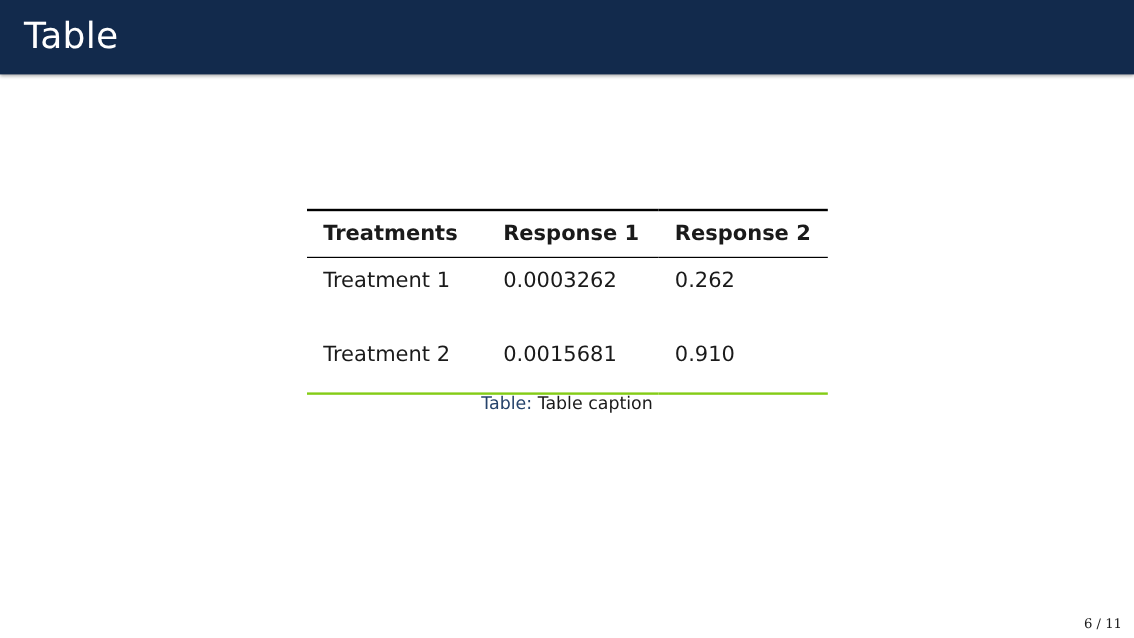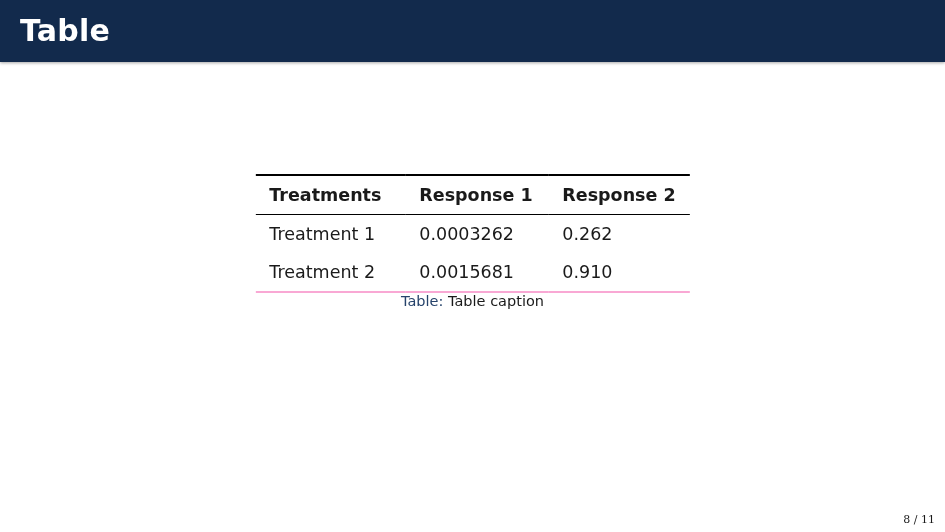--- a/index.html
+++ b/index.html
@@ -24,50 +24,50 @@
     height: 62px;
     background: #122A4C;
     box-shadow: 0 1px 3px rgba(0,0,0,0.35);
   }
   .titlebar .title {
     position: absolute;
     left: 20px;
     top: 13px;
     color: #ffffff;
     font-size: 30px;
-    font-weight: 700;
+    font-weight: 400;
     letter-spacing: 0.2px;
   }
 
   
   .table-wrap {
     position: absolute;
     top: 174px;
     left: 50%;
     transform: translateX(-50%);
     text-align: center;
   }
   table.booktabs {
     border-collapse: collapse;
     border-top: 2px solid #000000;
-    border-bottom: 2px solid #f9a8d4;
+    border-bottom: 2px solid #84cc16;
     color: #1a1a1a;
     font-size: 17.5px;
     margin: 0 auto;
   }
   table.booktabs th {
     font-weight: 700;
     text-align: left;
     padding: 9px 14px 9px 14px;
     border-bottom: 1.5px solid #000000;
     white-space: nowrap;
   }
   table.booktabs td {
     text-align: left;
-    padding: 8px 14px;
+    padding: 20px 14px;
     line-height: 22px;
     white-space: nowrap;
   }
   table.booktabs tr.first td { padding-top: 8px; }
   table.booktabs tr.last td  { padding-bottom: 9px; }
   .col-treatments { min-width: 150px; box-sizing: border-box; }
   .col-r1         { min-width: 143px; box-sizing: border-box; }
   .col-r2         { min-width: 136px; box-sizing: border-box; }
 
   
@@ -121,15 +121,15 @@
         </tr>
       </tbody>
     </table>
 
     <div class="caption">
       <span class="caption-label">Table:</span>
       <span class="caption-text">Table caption</span>
     </div>
   </div>
 
-  <div class="page-indicator">8 / 11</div>
+  <div class="page-indicator">6 / 11</div>
 
 </div>
 
 </body></html>

